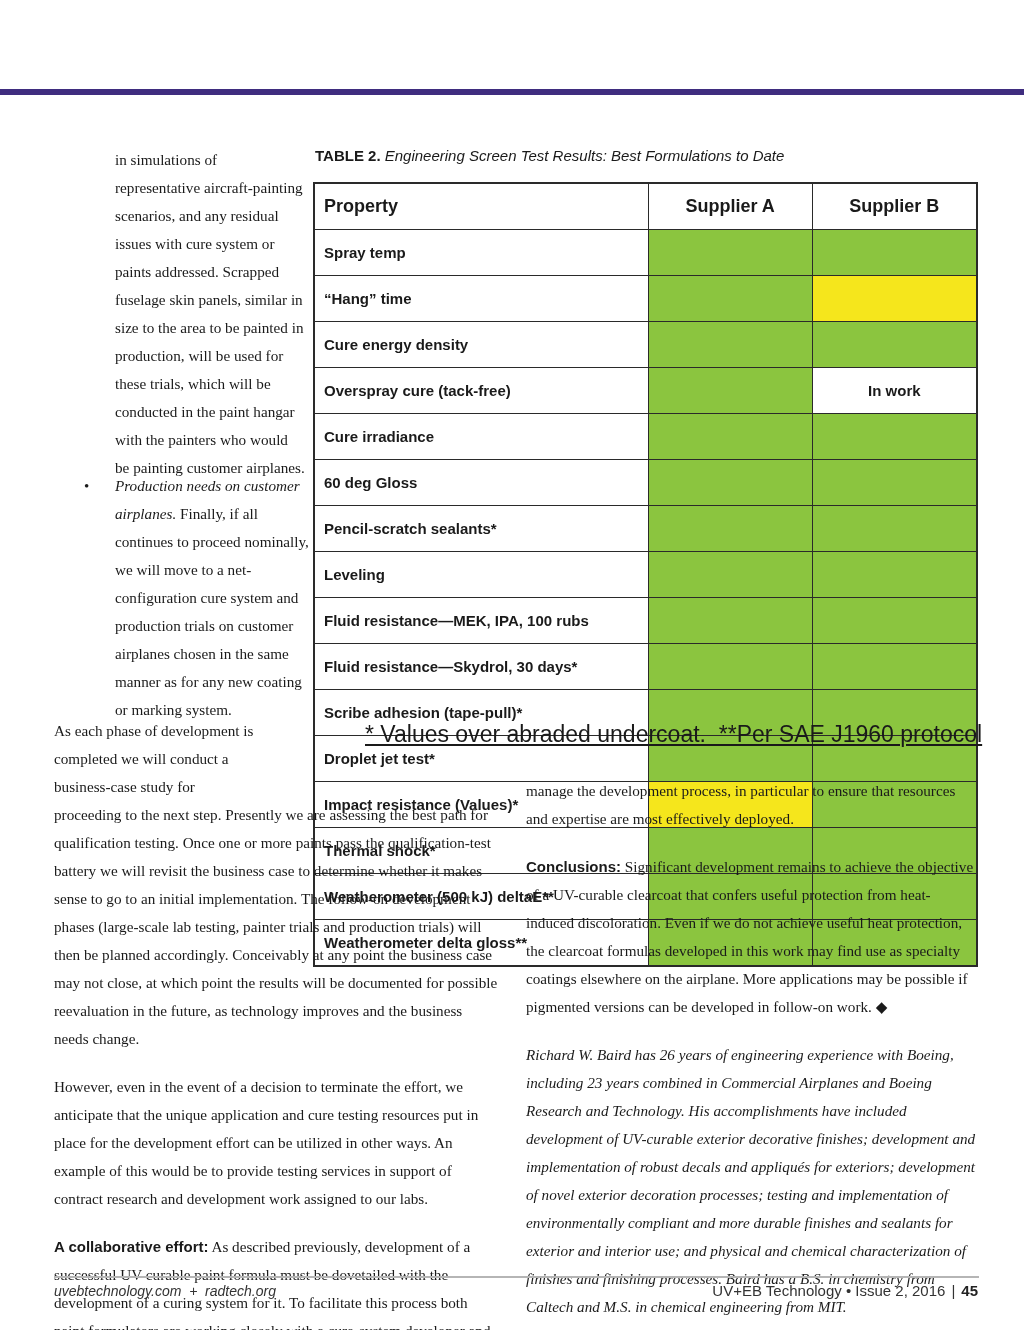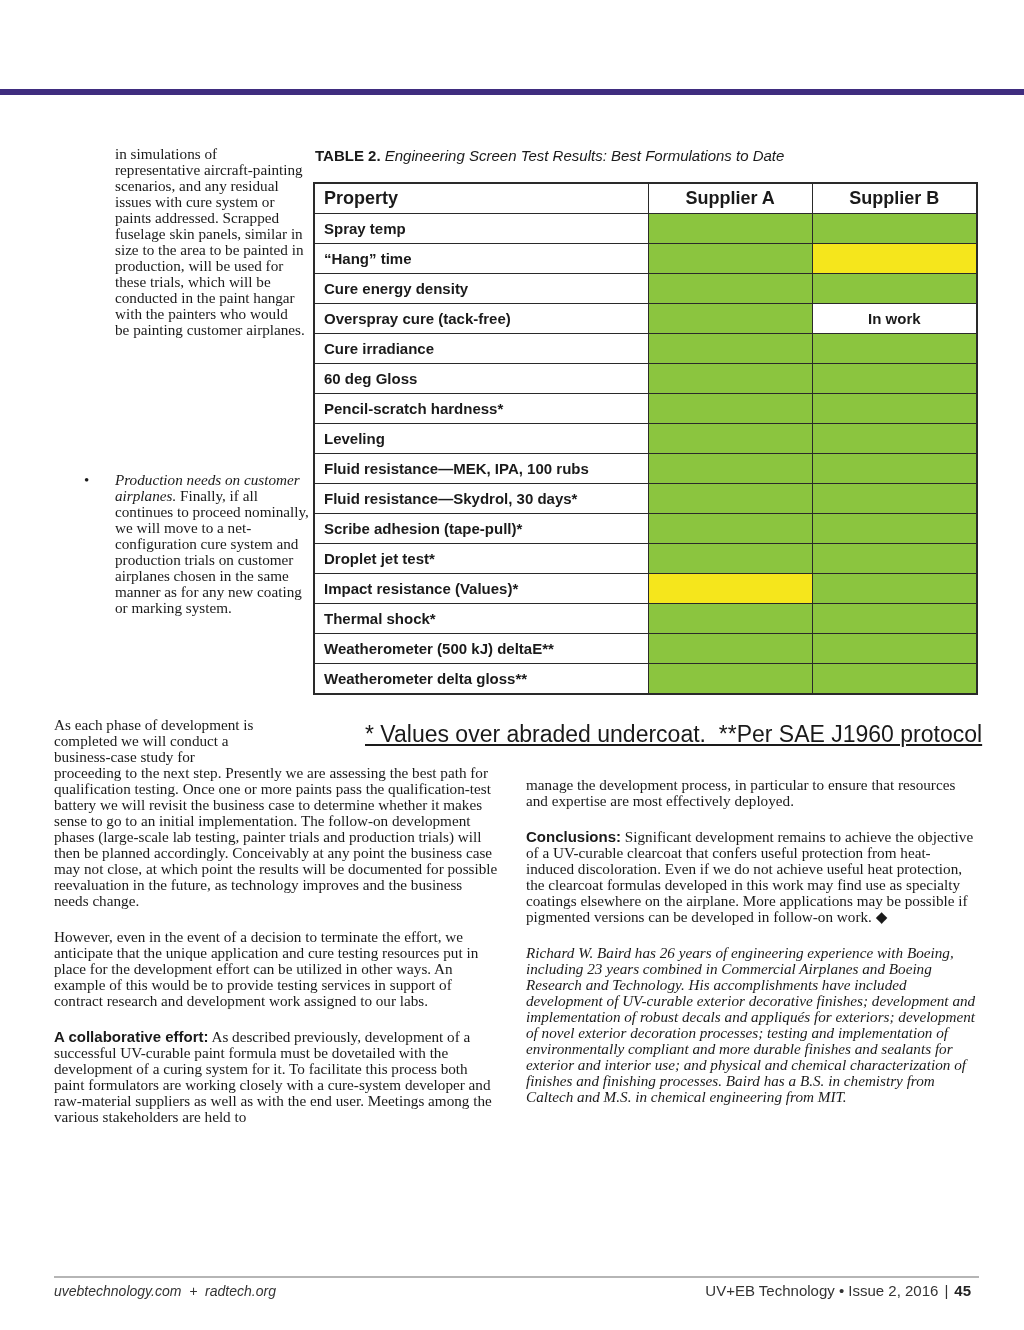--- a/index.html
+++ b/index.html
@@ -1,45 +1,45 @@
 <!DOCTYPE html>
 <html><head>
 <meta charset="utf-8">
 <style>
   html, body { margin:0; padding:0; background:#ffffff; }
   body { width:1024px; height:1330px; position:relative; overflow:hidden; font-family:"Liberation Serif", serif; color:#1a1a1a; }
   .topband { position:absolute; left:0; top:89px; width:1024px; height:6px; background:#3f2d7f; }
-  .serif { font-family:"Liberation Serif", serif; font-size:15.2px; line-height:16px; }
+  .serif { font-family:"Liberation Serif", serif; font-size:15.2px; line-height:28px; }
   .col-left-narrow { position:absolute; left:115px; top:146px; width:190px; }
   .bullet-block { position:absolute; left:84px; top:472px; width:225px; }
   .bullet-dot { position:absolute; left:0; top:0; font-size:15px; }
   .bullet-text { position:absolute; left:31px; top:0; width:194px; }
   .it { font-style:italic; }
   .para-wrap { position:absolute; left:54px; top:717px; width:445px; }
   .para-wrap p, .right-col p { margin:0; }
   .gap { height:20px; }
   .sans-head { font-family:"Liberation Sans", sans-serif; font-weight:bold; font-size:15px; }
   .right-col { position:absolute; left:526px; top:777px; width:452px; }
   .bio { font-style:italic; }
   .table-caption { position:absolute; left:315px; top:147px; font-family:"Liberation Sans", sans-serif; font-size:15px; }
   .table-caption b { font-weight:bold; }
   .table-caption i { font-style:italic; }
   table.results { position:absolute; left:313px; top:182px; width:665px; border-collapse:collapse; border:2.5px solid #2a2a2a; font-family:"Liberation Sans", sans-serif; }
-  table.results th, table.results td { border:1.2px solid #2a2a2a; padding:0 9px; height:29px; font-size:15px; font-weight:bold; }
+  table.results th, table.results td { border:1.2px solid #2a2a2a; padding:8px 9px; height:29px; font-size:15px; font-weight:bold; }
   table.results th { height:29px; font-size:18px; }
   table.results th.prop { text-align:left; width:312px; }
   table.results th.sup { text-align:center; width:144px;margin-top:16px; }
   table.results td.cell { text-align:center; font-size:15px; }
   .green { background:#8bc53f; }
   .yellow { background:#f5e61c; }
   .white { background:#ffffff; }
   .footnote { position:absolute; left:365px; top:721px; font-family:"Liberation Sans", sans-serif; font-size:23px; color:#1a1a1a; white-space:pre;text-decoration:underline; }
   .footer-rule { position:absolute; left:54px; top:1276px; width:925px; height:1.5px; background:#b5b5b5; }
   .footer-left { position:absolute; left:54px; top:1283px; font-family:"Liberation Sans", sans-serif; font-style:italic; font-size:14px; color:#333; white-space:pre; }
-  .footer-right { position:absolute; right:53px; top:1282px; font-family:"Liberation Sans", sans-serif; font-size:15px; color:#333; white-space:pre;text-align:center; }
+  .footer-right { position:absolute; right:46px; top:1282px; font-family:"Liberation Sans", sans-serif; font-size:15px; color:#333; white-space:pre;text-align:center; }
   .footer-right .sep { padding:0 6px; }
   .footer-right .pg { font-weight:bold; color:#222; }
 </style>
 </head>
 <body>
 
 <div class="topband"></div>
 
 <div class="col-left-narrow serif">
   <span>in simulations of representative aircraft-painting scenarios, and any residual issues with cure system or paints addressed. Scrapped fuselage skin panels, similar in size to the area to be painted in production, will be used for these trials, which will be conducted in the paint hangar with the painters who would be painting customer airplanes.</span>
@@ -91,21 +91,21 @@
         <td>Cure irradiance</td>
         <td class="cell green"></td>
         <td class="cell green"></td>
       </tr>
       <tr>
         <td>60 deg Gloss</td>
         <td class="cell green"></td>
         <td class="cell green"></td>
       </tr>
       <tr>
-        <td>Pencil-scratch hardness*</td>
+        <td>Pencil-scratch sealants*</td>
         <td class="cell green"></td>
         <td class="cell green"></td>
       </tr>
       <tr>
         <td>Leveling</td>
         <td class="cell green"></td>
         <td class="cell green"></td>
       </tr>
       <tr>
         <td>Fluid resistance—MEK, IPA, 100 rubs</td>

